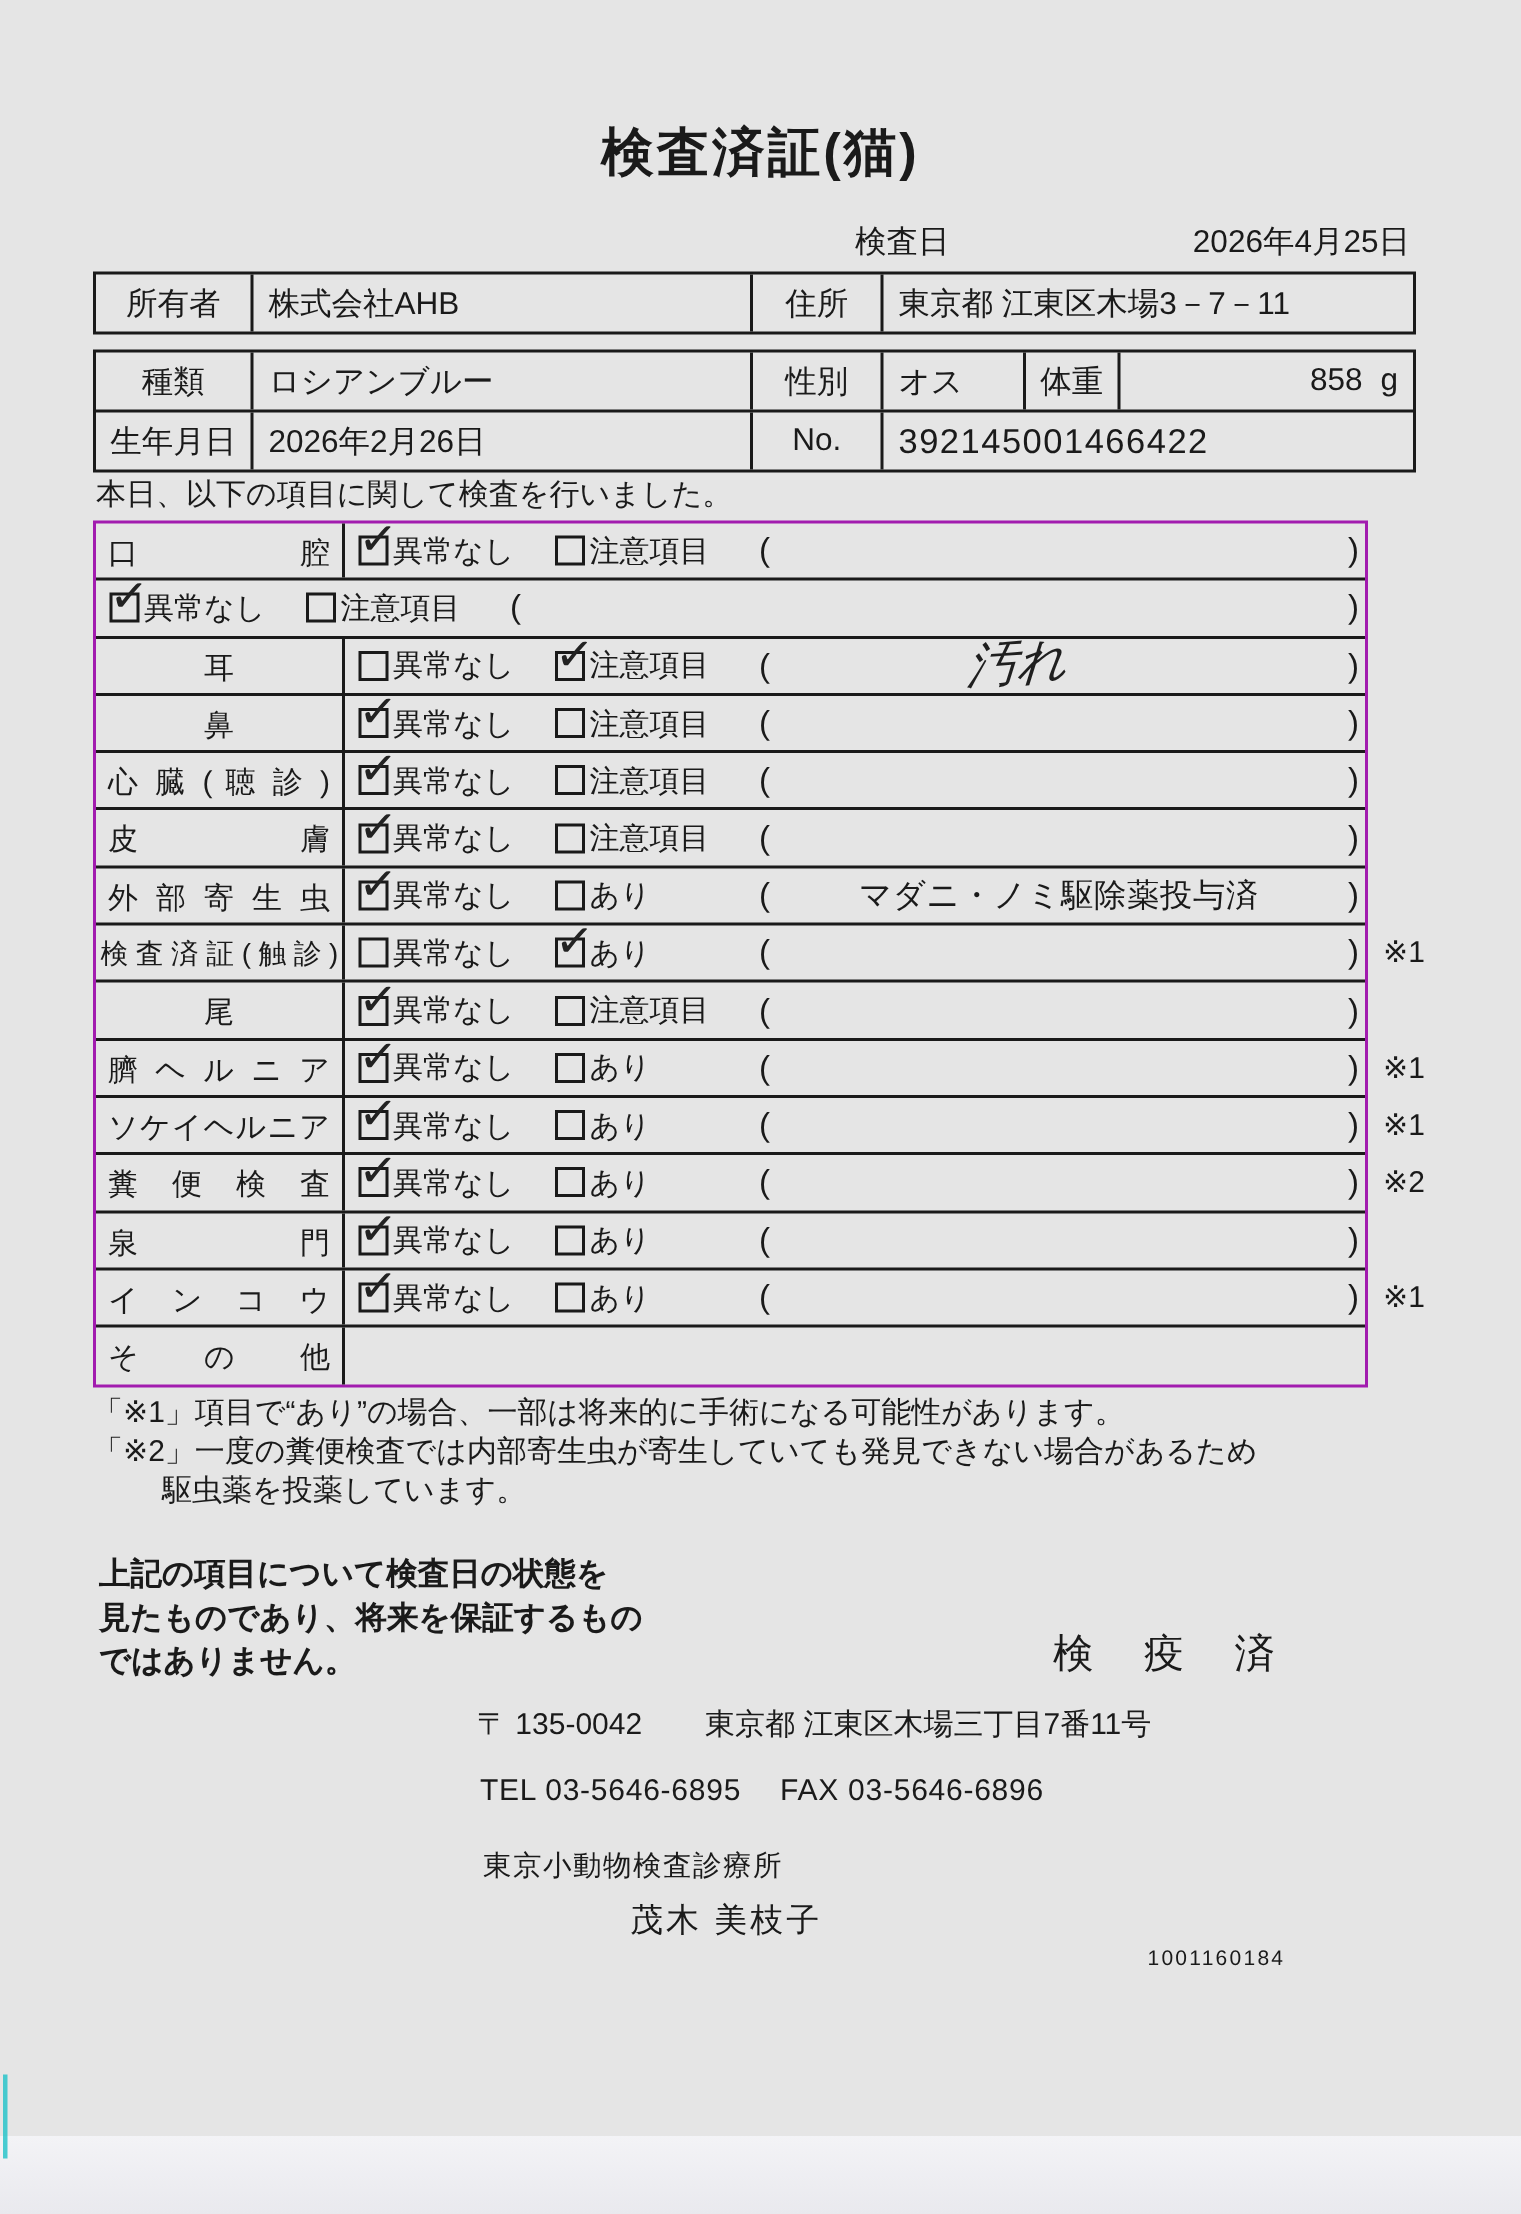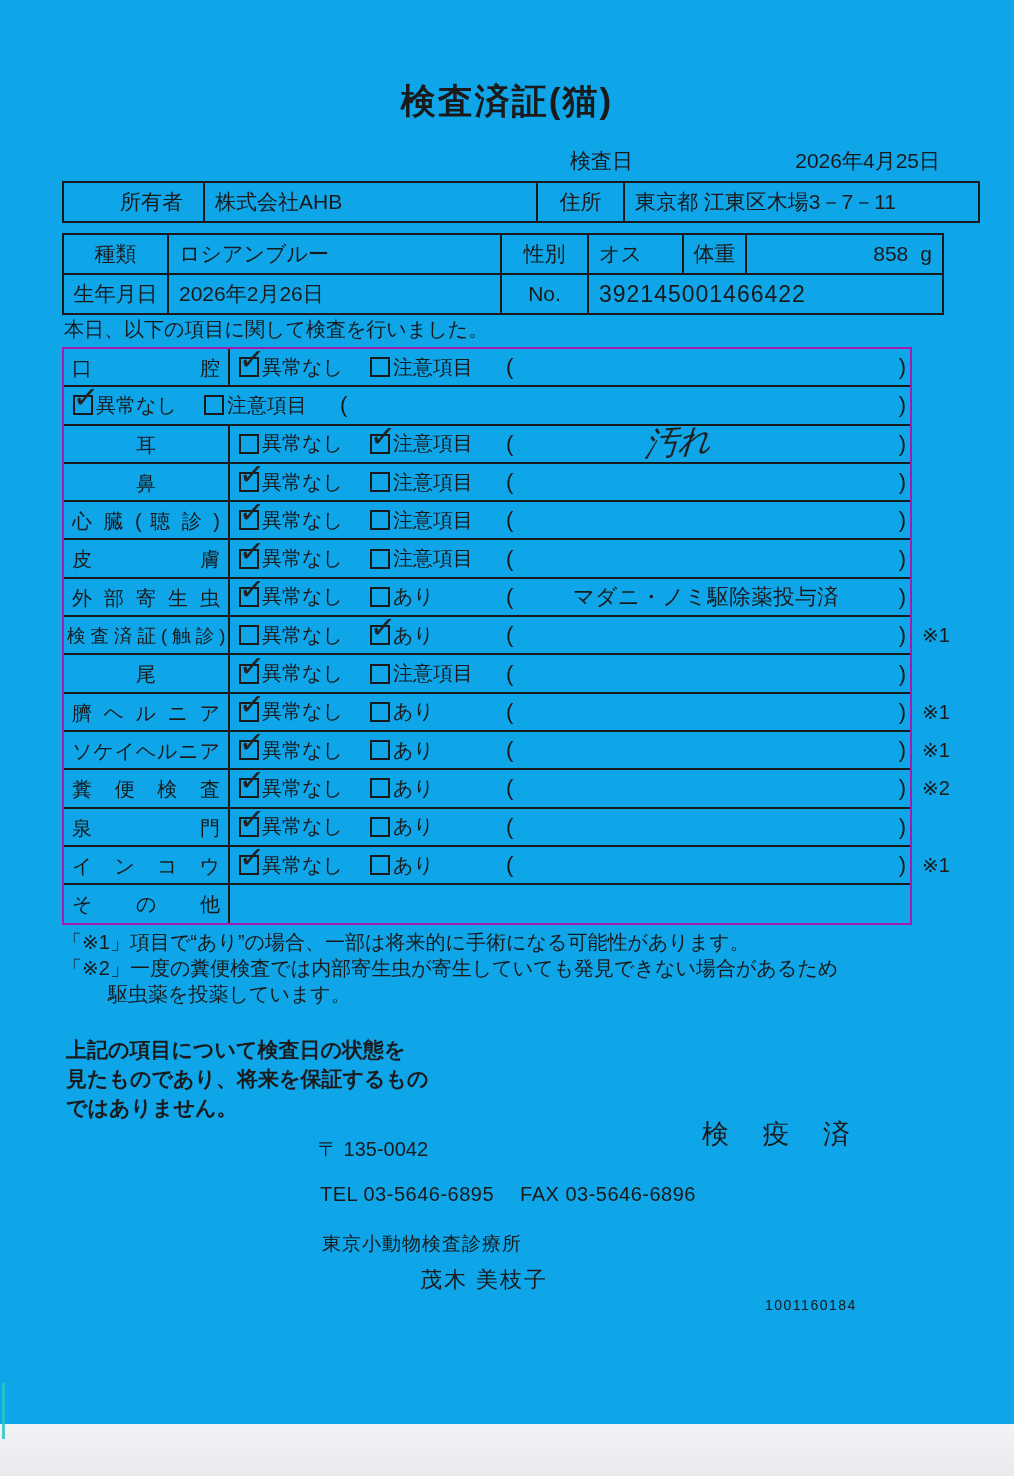--- a/index.html
+++ b/index.html
@@ -1,36 +1,36 @@
 <!DOCTYPE html>
 <html><head>
 <meta charset="utf-8">
 <style>
   html,body{margin:0;padding:0;background:#ffffff;}
   .page{
     position:relative;
     width:1014px;height:1476px;
-    background:#0ea5e9;
+    background:#e5e5e5;
     font-family:"Liberation Sans","DejaVu Sans",sans-serif;
     color:#1a1a1a;
     overflow:hidden;
   }
   
   .title{
     position:absolute;top:78px;left:0;right:0;
     text-align:center;font-size:35px;font-weight:600;letter-spacing:2px;
   }
   .daterow{
     position:absolute;top:147px;left:570px;right:74px;
     display:flex;justify-content:space-between;align-items:flex-start;
     font-size:21px;
   }
   
   .tbl{position:absolute;left:62px;width:878px;border:2px solid #1a1a1a;box-sizing:content-box;}
-  .t1{top:181px;padding-left:36px;}
+  .t1{top:181px;}
   .t2{top:233px;}
   .trow{display:grid;height:38px;align-items:center;}
   .t2 .trow + .trow{border-top:2px solid #1a1a1a;}
   .t1 .trow{grid-template-columns:103px 333px 87px 1fr;}
   .t2 .trow.r1{grid-template-columns:103px 333px 87px 95px 63px 1fr;}
   .t2 .trow.r2{grid-template-columns:103px 333px 87px 1fr;}
   .tc{height:100%;display:flex;align-items:center;font-size:21px;box-sizing:border-box;padding:0 8px;overflow:hidden;}
   .tc + .tc{border-left:2px solid #1a1a1a;}
   .tc.lab{justify-content:center;padding:0 2px;}
   .tc.val{justify-content:flex-start;padding-left:10px;}
@@ -80,21 +80,21 @@
     width:46px;font-size:20px;text-align:left;padding-left:8px;box-sizing:border-box;
   }
   
   .fnotes{position:absolute;top:929px;left:62px;font-size:20px;line-height:26px;}
   .fn-indent{padding-left:46px;}
   
   .disc{
     position:absolute;top:1036px;left:66px;width:400px;
     font-size:21px;font-weight:700;line-height:1.37;white-space:pre-line;
   }
-  .stamp{position:absolute;top:1084px;left:702px;font-size:27px;letter-spacing:13px;white-space:nowrap;margin-top:32px;}
+  .stamp{position:absolute;top:1084px;left:702px;font-size:27px;letter-spacing:13px;white-space:nowrap;}
   .postal{position:absolute;top:1136px;left:318px;display:flex;gap:42px;font-size:20px;}
   .telfax{position:absolute;top:1183px;left:320px;display:flex;gap:26px;font-size:20px;letter-spacing:0.5px;}
   .clinic{position:absolute;top:1231px;left:322px;font-size:19px;letter-spacing:1px;}
   .vet{position:absolute;top:1265px;left:420px;font-size:22px;letter-spacing:2px;}
   .serial{position:absolute;top:1297px;left:765px;font-size:14px;letter-spacing:1.5px;}
   
   .band{position:absolute;left:0;right:0;bottom:0;height:52px;background:linear-gradient(180deg,#f3f3f6,#e9e9ee);}
   .sliver{position:absolute;left:2px;top:1383px;width:3px;height:56px;background:#2ac4ca;opacity:.85;}
 </style>
 </head>
@@ -504,20 +504,21 @@
     <div class="fn-indent">駆虫薬を投薬しています。</div>
   </div>
 
   <div class="disc">上記の項目について検査日の状態を
 見たものであり、将来を保証するもの
 ではありません。</div>
   <div class="stamp">検 疫 済</div>
 
   <div class="postal">
     <span>〒 135-0042</span>
+    <span>東京都 江東区木場三丁目7番11号</span>
   </div>
 
   <div class="telfax">
     <span>TEL 03-5646-6895</span>
     <span>FAX 03-5646-6896</span>
   </div>
 
   <div class="clinic">東京小動物検査診療所</div>
   <div class="vet">茂木 美枝子</div>
   <div class="serial">1001160184</div>

